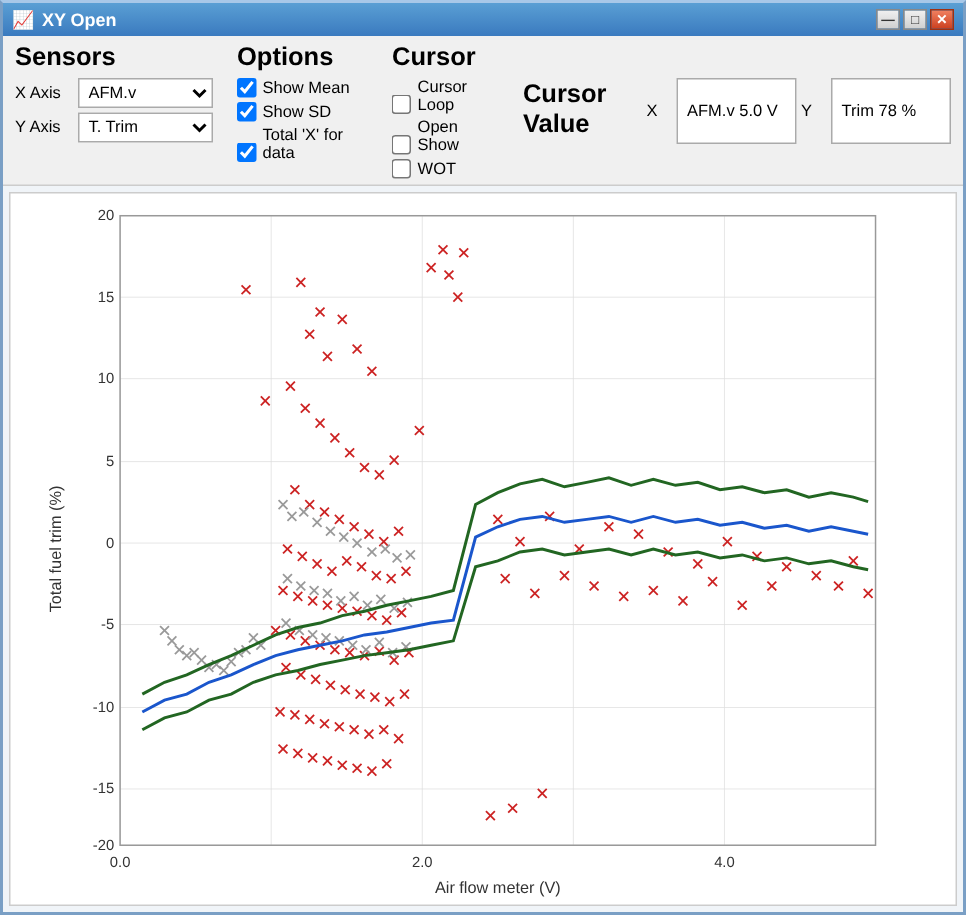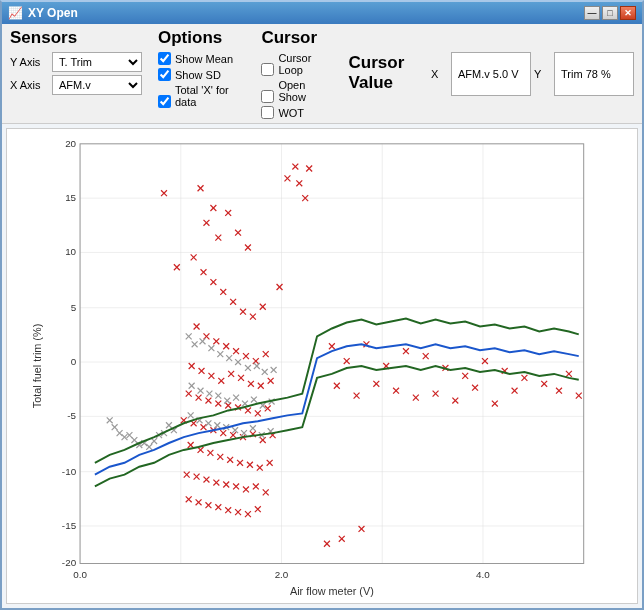--- a/index.html
+++ b/index.html
@@ -116,29 +116,29 @@
       <div class="tb-btn">□</div>
       <div class="tb-btn close">✕</div>
     </div>
   </div>
 
   <div class="controls-area">
 
     <div class="control-group">
       <div class="control-group-title">Sensors</div>
       <div class="sensor-row">
+        <span class="sensor-label">X Axis</span>
+        <select class="sensor-select">
+          <option>AFM.v</option>
+        </select>
+      </div>
+      <div class="sensor-row">
         <span class="sensor-label">Y Axis</span>
         <select class="sensor-select">
           <option>T. Trim</option>
-        </select>
-      </div>
-      <div class="sensor-row">
-        <span class="sensor-label">X Axis</span>
-        <select class="sensor-select">
-          <option>AFM.v</option>
         </select>
       </div>
     </div>
 
     <div class="control-group">
       <div class="control-group-title">Options</div>
       <div class="checkbox-row">
         <input type="checkbox" checked="" style="">
         <span>Show Mean</span>
       </div>

